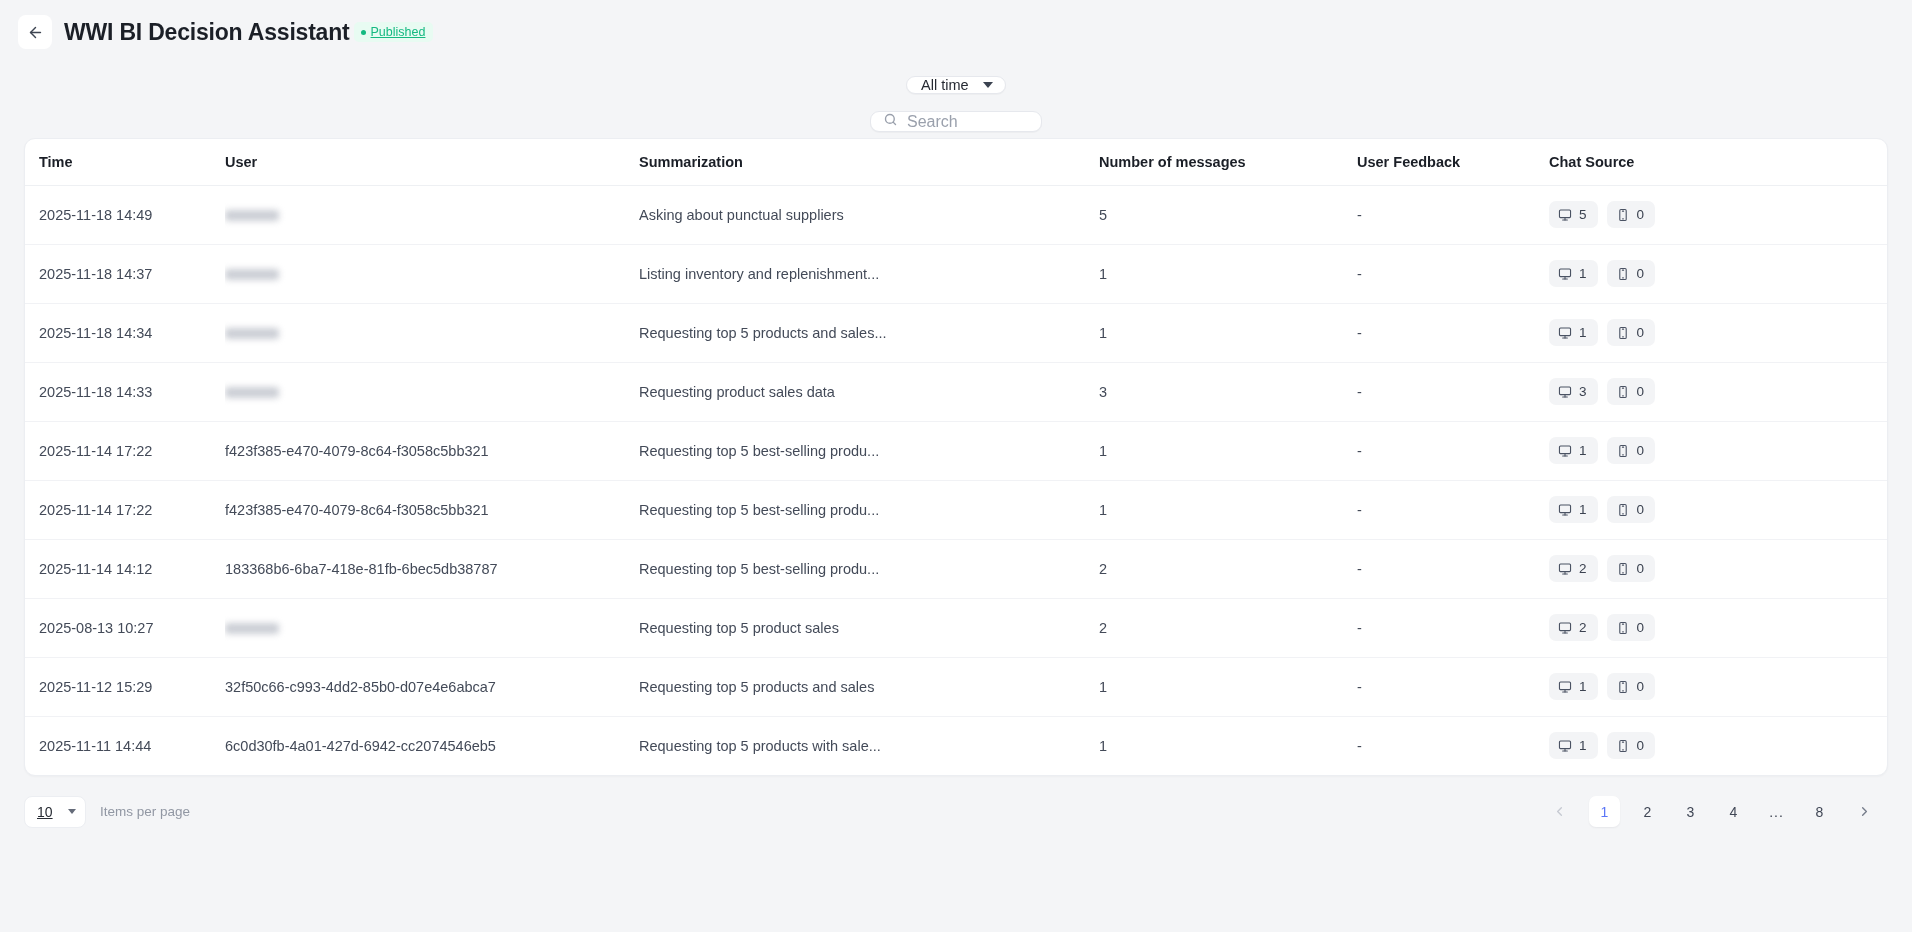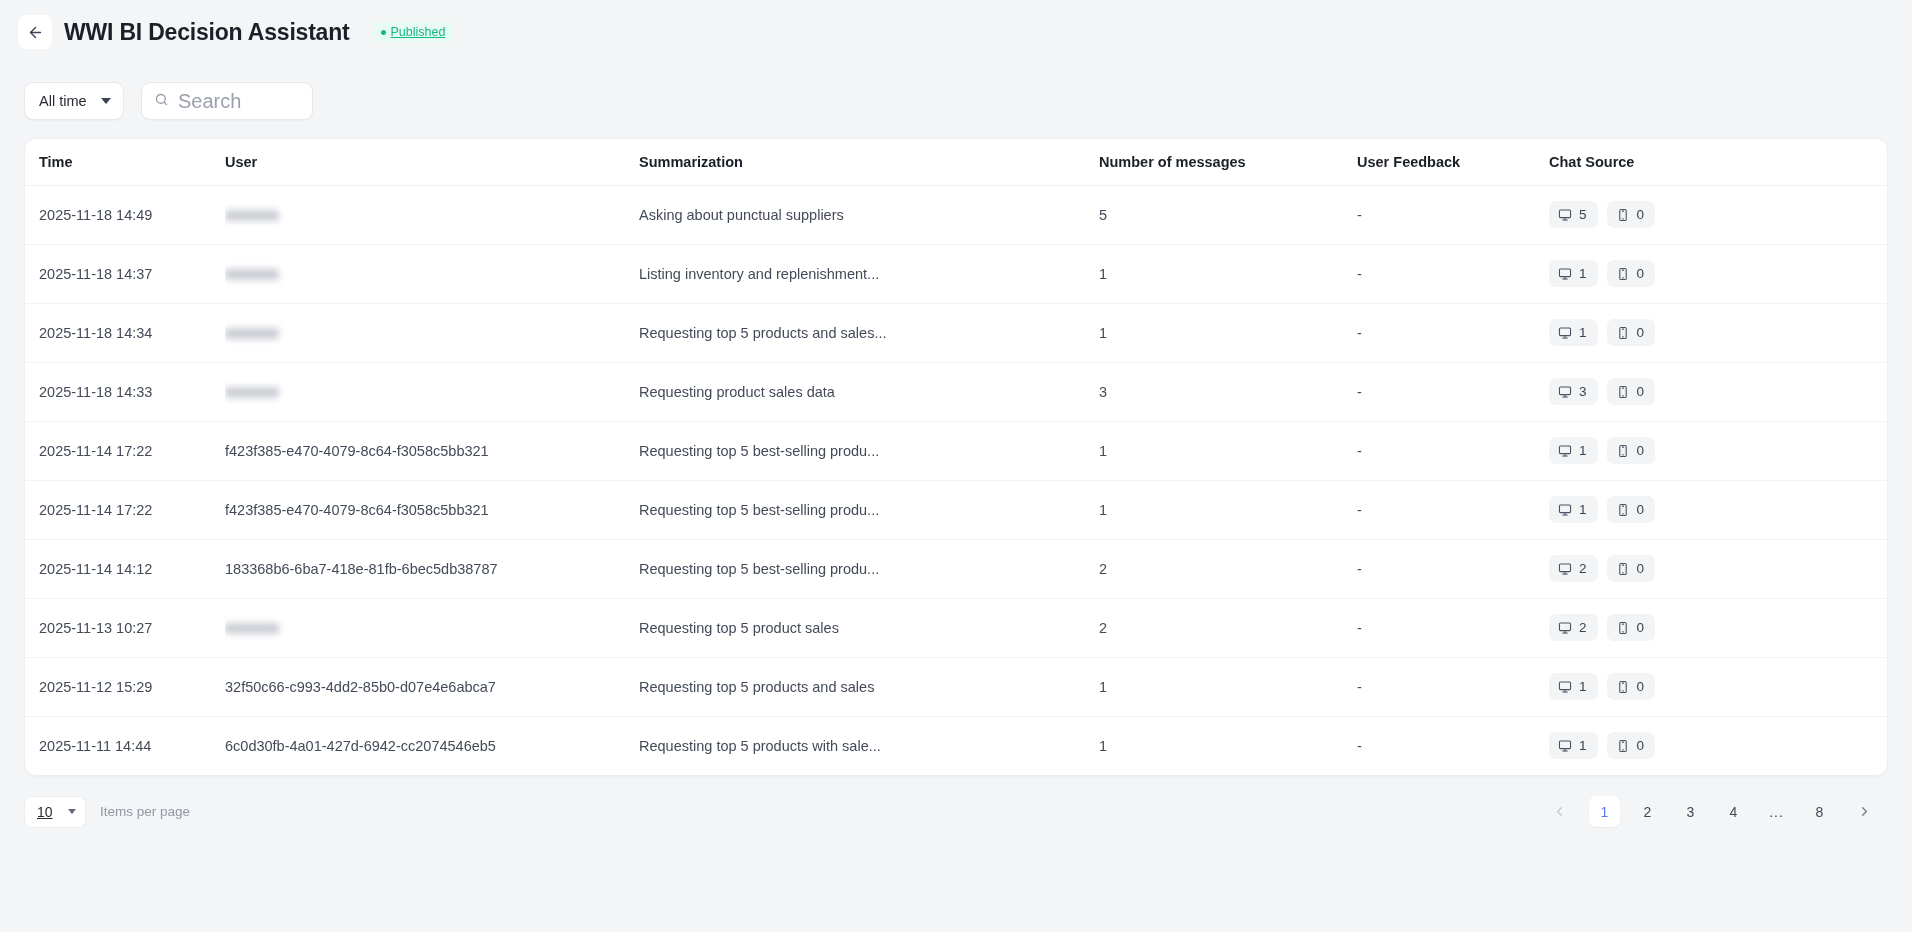--- a/index.html
+++ b/index.html
@@ -34,21 +34,21 @@
     border: none;
     display: flex; align-items: center; justify-content: center;
     cursor: pointer;
     color: #3d4451;
     flex: 0 0 auto;
   }
   .back-btn svg { display:block; }
   .title-wrap {
     display: flex;
     align-items: center;
-    gap: 24px;
+    gap: 4px;
     margin-left: 12px;
   }
   .app-title {
     font-size: 23px;
     font-weight: bold;
     color: #1b1f27;
     letter-spacing: -0.2px;
     white-space: nowrap;
   }
   .badge {
@@ -101,20 +101,21 @@
     background: #e9fbf3;
   }
 
   
   .filters {
     display: flex;
     align-items: center;
     gap: 17px;
     padding: 12px 24px 0 24px;
     height: 62px;
+    flex-direction: column;
   }
   .select-box {
     height: 38px;
     min-width: 100px;
     background: #ffffff;
     border: 1px solid #e6e8ed;
     border-radius: 9px;
     display: flex;
     align-items: center;
     justify-content: space-between;
@@ -140,21 +141,21 @@
     border-radius: 9px;
     display: flex;
     align-items: center;
     gap: 9px;
     padding: 0 12px;
     box-shadow: 0 1px 1px rgba(16,24,40,0.03);
   }
   .search-box input {
     border: none;
     outline: none;
-    font-size: 20px;
+    font-size: 16px;
     font-family: inherit;
     color: #14532d;
     width: 100%;
     background: transparent;
   }
   .search-box input::placeholder { color: #9aa0ac; }
 
   
   .card {
     margin: 12px 24px 0 24px;
@@ -549,21 +550,21 @@
                       <line x1="11" y1="5.4" x2="13" y2="5.4"></line>
                       <line x1="11.4" y1="18.6" x2="12.6" y2="18.6"></line>
                     </svg>
                   </span>
                   <span>0</span>
                 </span>
               </span>
             </td>
           </tr>
           <tr>
-            <td class="c-time">2025-11-13 10:27</td>
+            <td class="c-time">2025-08-13 10:27</td>
             <td class="c-user"><span class="redacted"></span></td>
             <td class="c-summ">Requesting top 5 product sales</td>
             <td class="c-msgs">2</td>
             <td class="c-fb">-</td>
             <td class="c-src">
               <span class="src-cell">
                 <span class="src-chip">
                   <span>
                     <svg width="14" height="14" viewBox="0 0 24 24" fill="none" stroke="currentColor" stroke-width="1.9" stroke-linecap="round" stroke-linejoin="round">
                       <rect x="2.5" y="3.5" width="19" height="13" rx="1.8"></rect>

